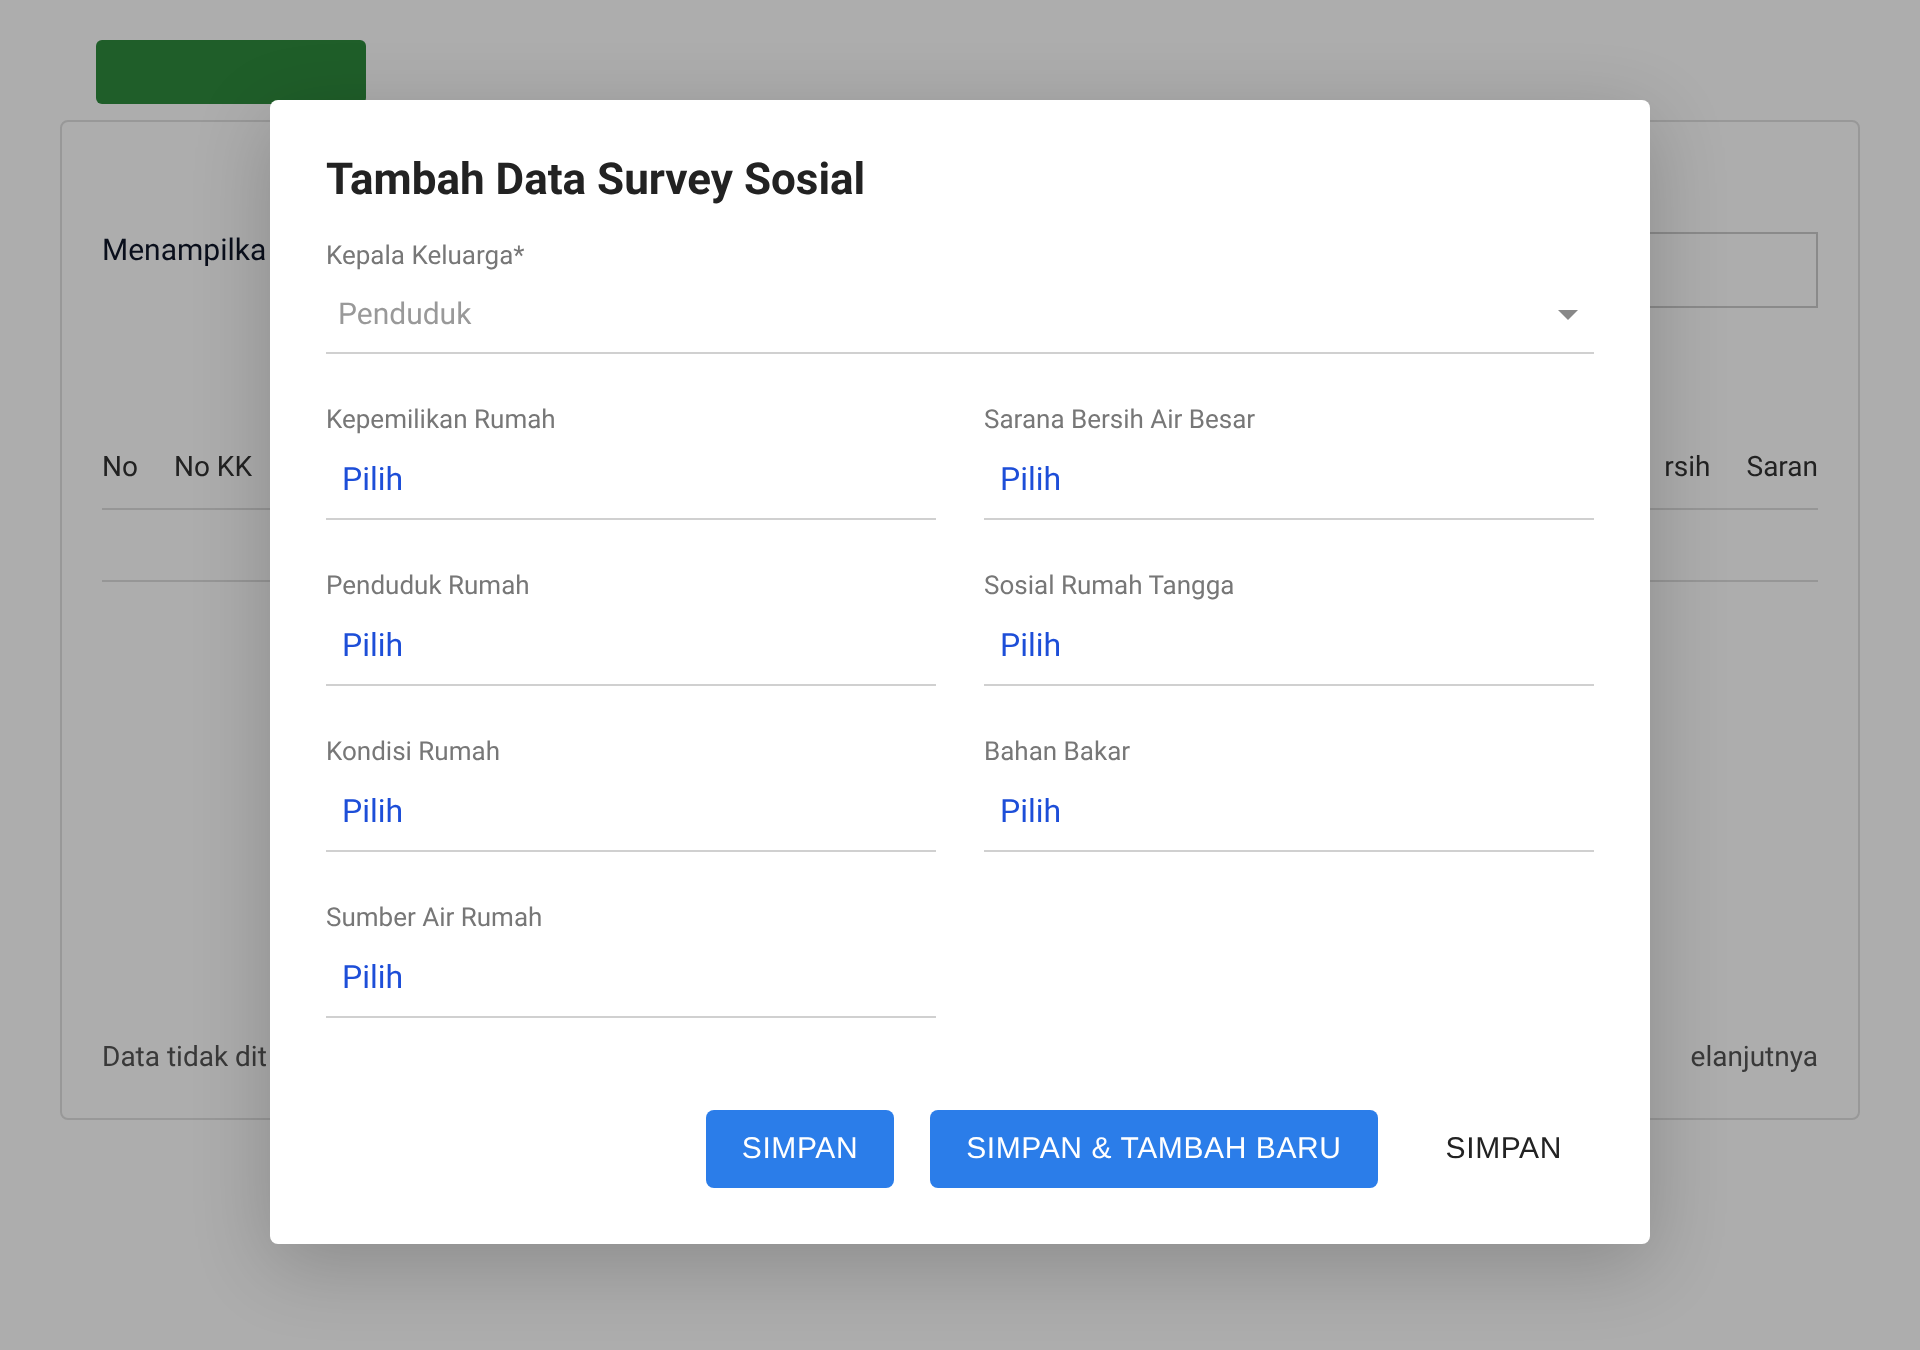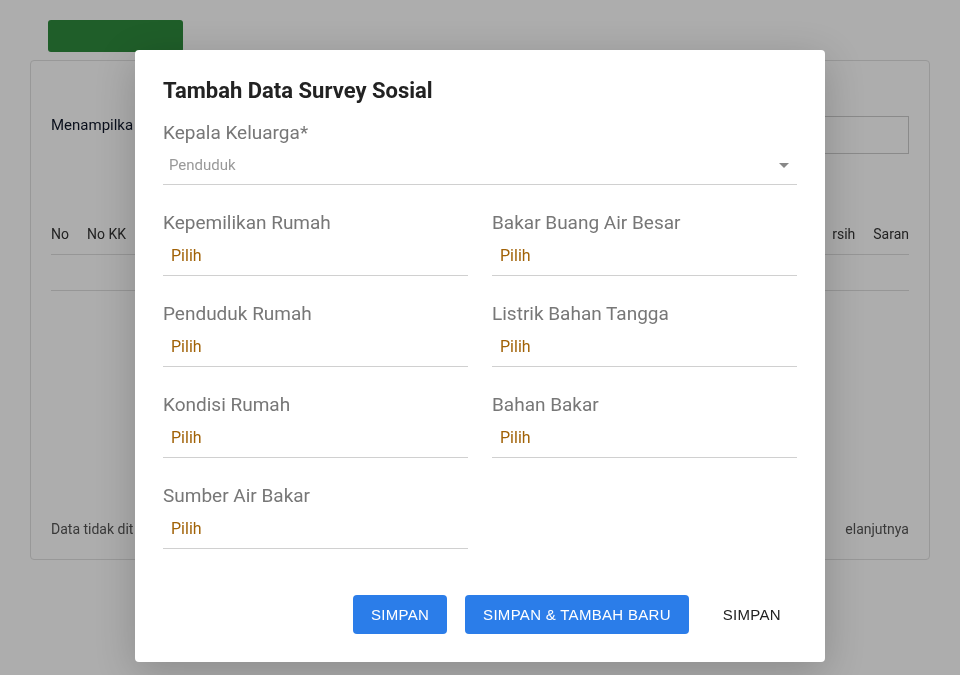--- a/index.html
+++ b/index.html
@@ -98,21 +98,21 @@
     .modal-title {
       font-size: 22px;
       font-weight: 700;
       color: #222;
       margin-bottom: 18px;
     }
     .form-group-full {
       margin-bottom: 6px;
     }
     .form-label {
-      font-size: 19px;
+      font-size: 13px;
       color: #777;
       display: block;
       margin-bottom: 6px;
     }
     .form-select-trigger {
       width: 100%;
       border: none;
       border-bottom: 1px solid #d0d0d0;
       padding: 6px 2px 10px 6px;
       font-size: 15px;
@@ -142,21 +142,21 @@
     }
     .col {
       flex: 1;
     }
     .select-simple {
       width: 100%;
       border: none;
       border-bottom: 1px solid #d0d0d0;
       padding: 6px 2px 10px 8px;
       font-size: 16px;
-      color: #a16207;
+      color: #1d4ed8;
       background: transparent;
       cursor: pointer;
     }
     .modal-actions {
       display: flex;
       justify-content: flex-end;
       gap: 18px;
       margin-top: 46px;
       align-items: flex-start;
     }
@@ -217,36 +217,36 @@
     </div>
 
     <div class="row-2col">
       <div class="col">
         <label class="form-label">Kepemilikan Rumah</label>
         <div class="select-simple">
           <span>Pilih</span>
         </div>
       </div>
       <div class="col">
-        <label class="form-label">Bakar Buang Air Besar</label>
+        <label class="form-label">Sarana Bersih Air Besar</label>
         <div class="select-simple">
           <span>Pilih</span>
         </div>
       </div>
     </div>
 
     <div class="row-2col">
       <div class="col">
         <label class="form-label">Penduduk Rumah</label>
         <div class="select-simple">
           <span>Pilih</span>
         </div>
       </div>
       <div class="col">
-        <label class="form-label">Listrik Bahan Tangga</label>
+        <label class="form-label">Sosial Rumah Tangga</label>
         <div class="select-simple">
           <span>Pilih</span>
         </div>
       </div>
     </div>
 
     <div class="row-2col">
       <div class="col">
         <label class="form-label">Kondisi Rumah</label>
         <div class="select-simple">
@@ -256,21 +256,21 @@
       <div class="col">
         <label class="form-label">Bahan Bakar</label>
         <div class="select-simple">
           <span>Pilih</span>
         </div>
       </div>
     </div>
 
     <div class="row-2col">
       <div class="col">
-        <label class="form-label">Sumber Air Bakar</label>
+        <label class="form-label">Sumber Air Rumah</label>
         <div class="select-simple">
           <span>Pilih</span>
         </div>
       </div>
       <div class="col"></div>
     </div>
 
     <div class="modal-actions">
       <button class="btn btn-primary">SIMPAN</button>
       <button class="btn btn-primary">SIMPAN &amp; TAMBAH BARU</button>

